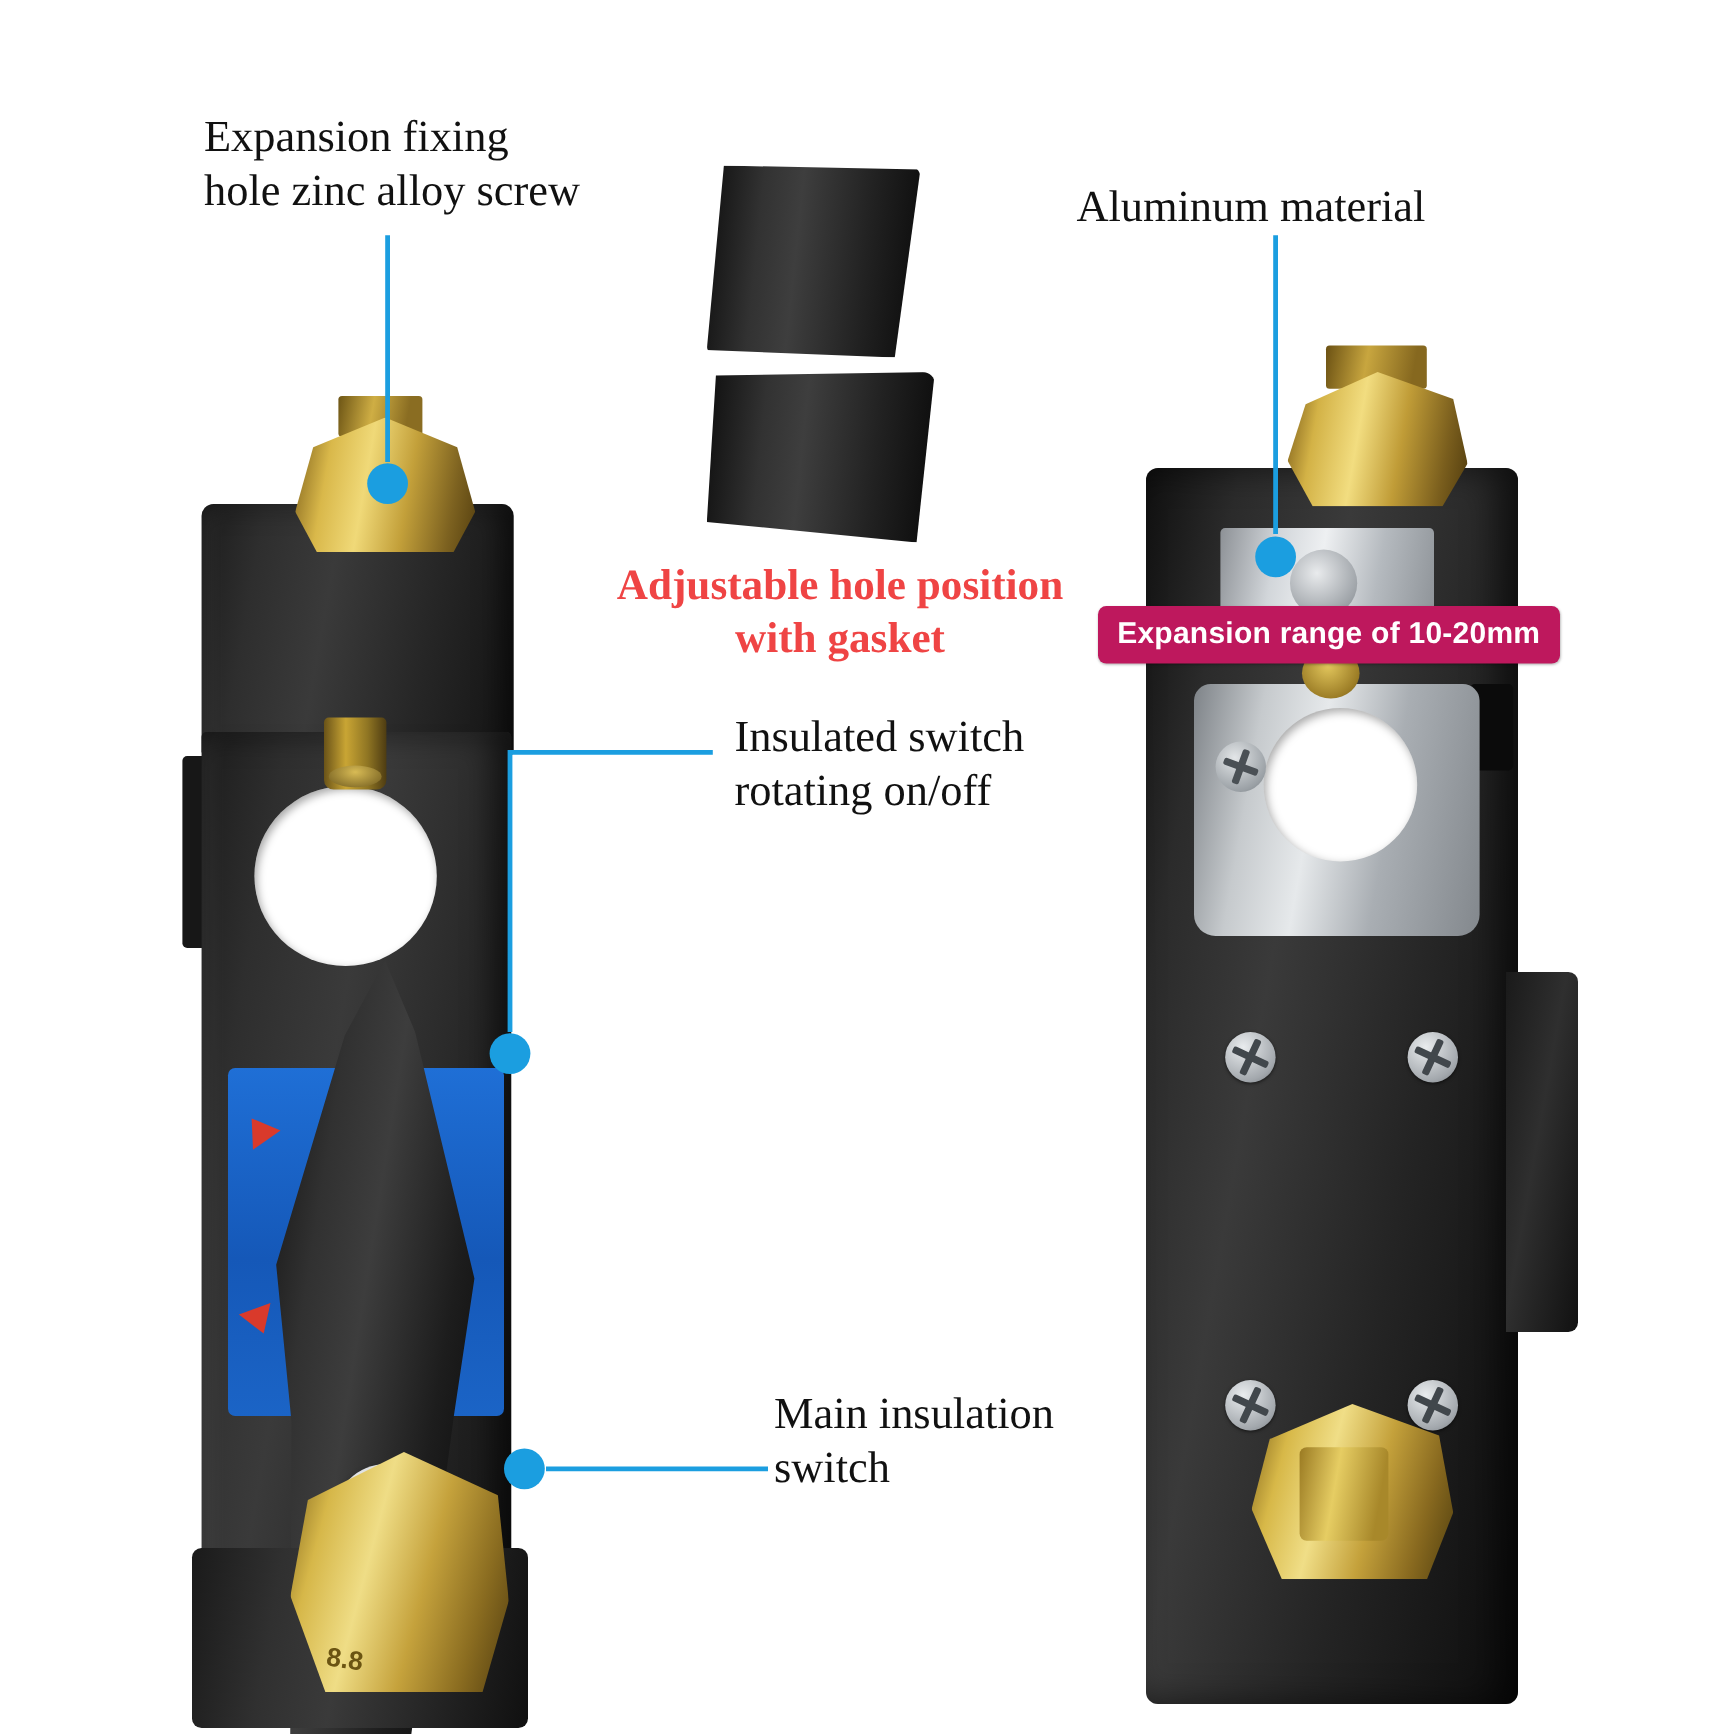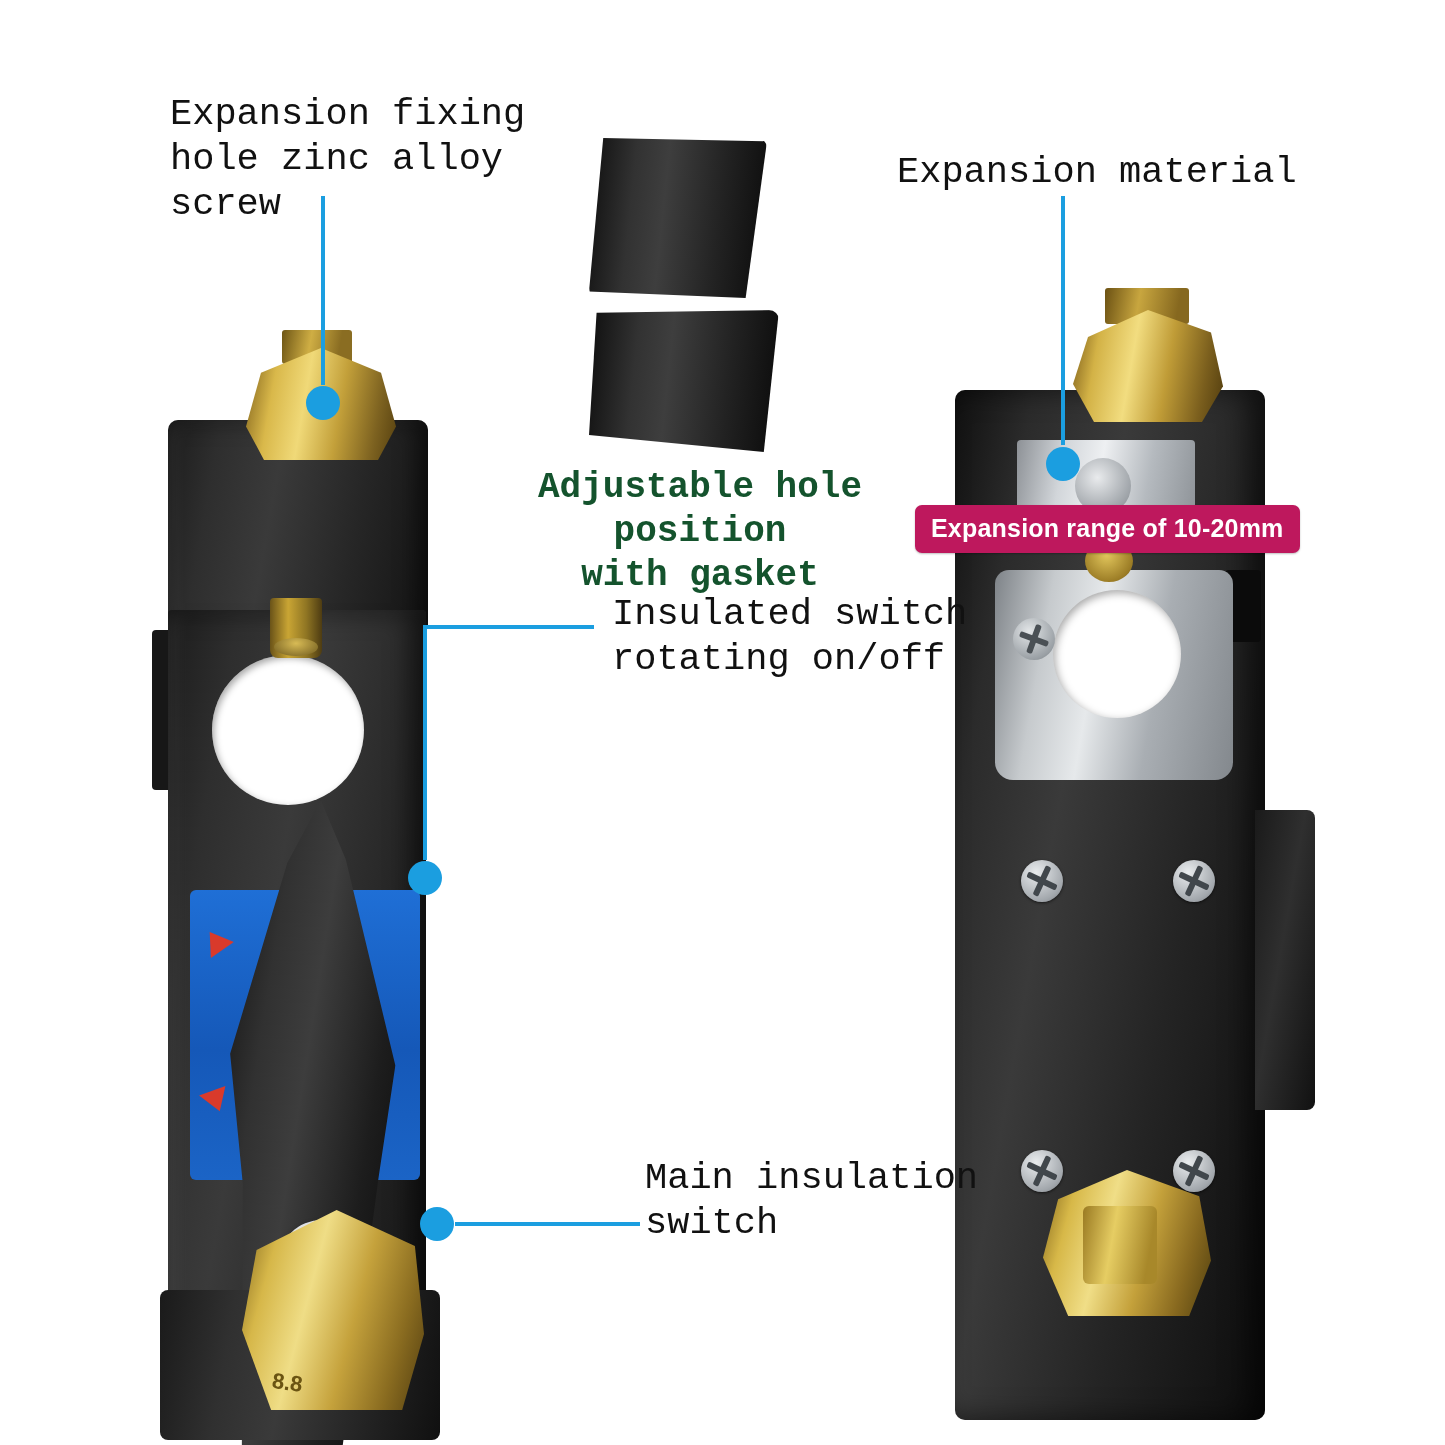--- a/index.html
+++ b/index.html
@@ -20,25 +20,25 @@
     background: #ffffff;
   }
 
   
   .abs { position: absolute; }
   .label {
     position: absolute;
     color: #111111;
     font-size: 37px;
     line-height: 1.22;
-    font-family: Liberation Mono, monospace;
+    font-family: Liberation Serif, serif;
     white-space: pre-line;
   }
   .label.red {
-    color: #14532d;
+    color: #ef4444;
     font-weight: bold;
     text-align: center;
   }
   .callout-svg {
     position: absolute;
     left: 0; top: 0;
     width: 1445px; height: 1445px;
     pointer-events: none;
   }
 
@@ -340,21 +340,21 @@
     <path d="M594 627 L425 627 L425 860" stroke="#1b9ee0" stroke-width="4" fill="none"></path>
     <circle cx="425" cy="878" r="17" fill="#1b9ee0"></circle>
 
     <path d="M640 1224 L455 1224" stroke="#1b9ee0" stroke-width="4" fill="none"></path>
     <circle cx="437" cy="1224" r="17" fill="#1b9ee0"></circle>
   </svg>
 
   <div class="label" style="left:170px; top:92px; width:400px;">Expansion fixing
 hole zinc alloy screw</div>
 
-  <div class="label" style="left:897px; top:150px; width:400px;">Expansion material</div>
+  <div class="label" style="left:897px; top:150px; width:400px;">Aluminum material</div>
 
   <div class="label red" style="left:480px; top:466px; width:440px; font-size:36px;">Adjustable hole position
 with gasket</div>
 
   <div class="label" style="left:612px; top:592px; width:380px;">Insulated switch
 rotating on/off</div>
 
   <div class="label" style="left:645px; top:1156px; width:340px;">Main insulation
 switch</div>
 

